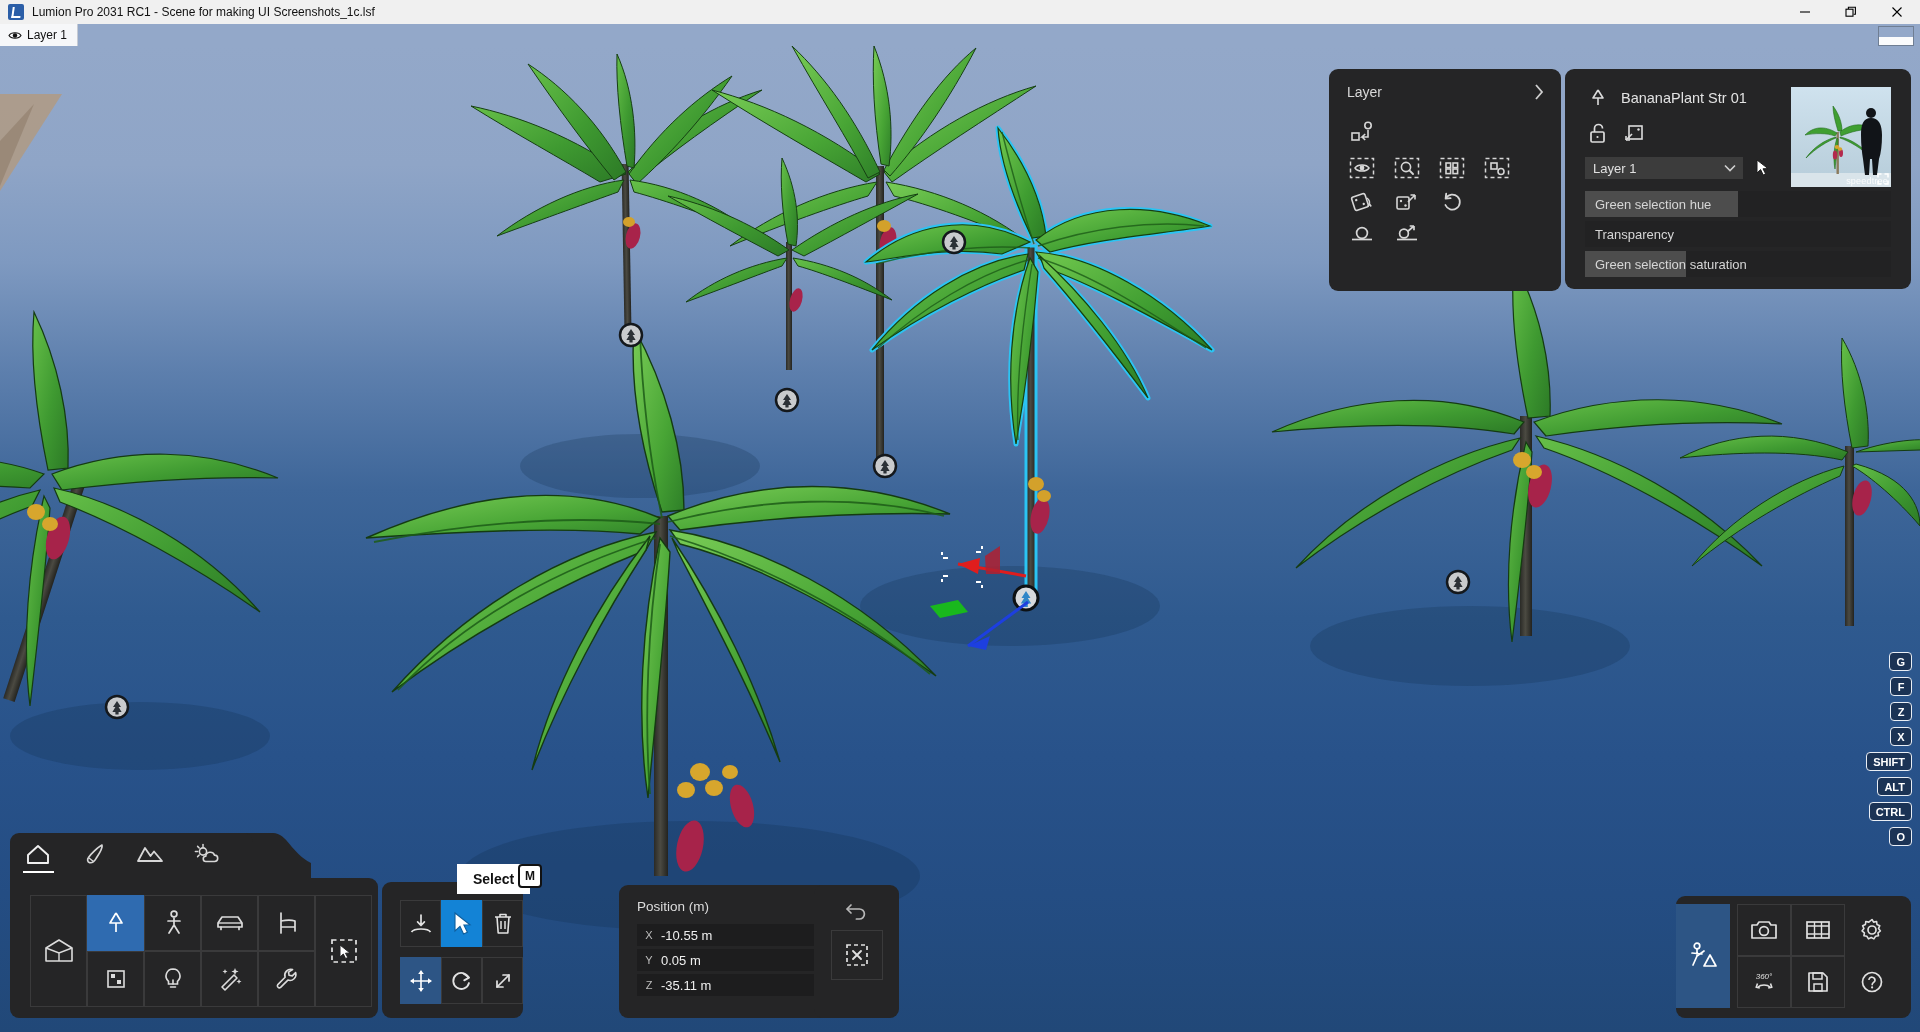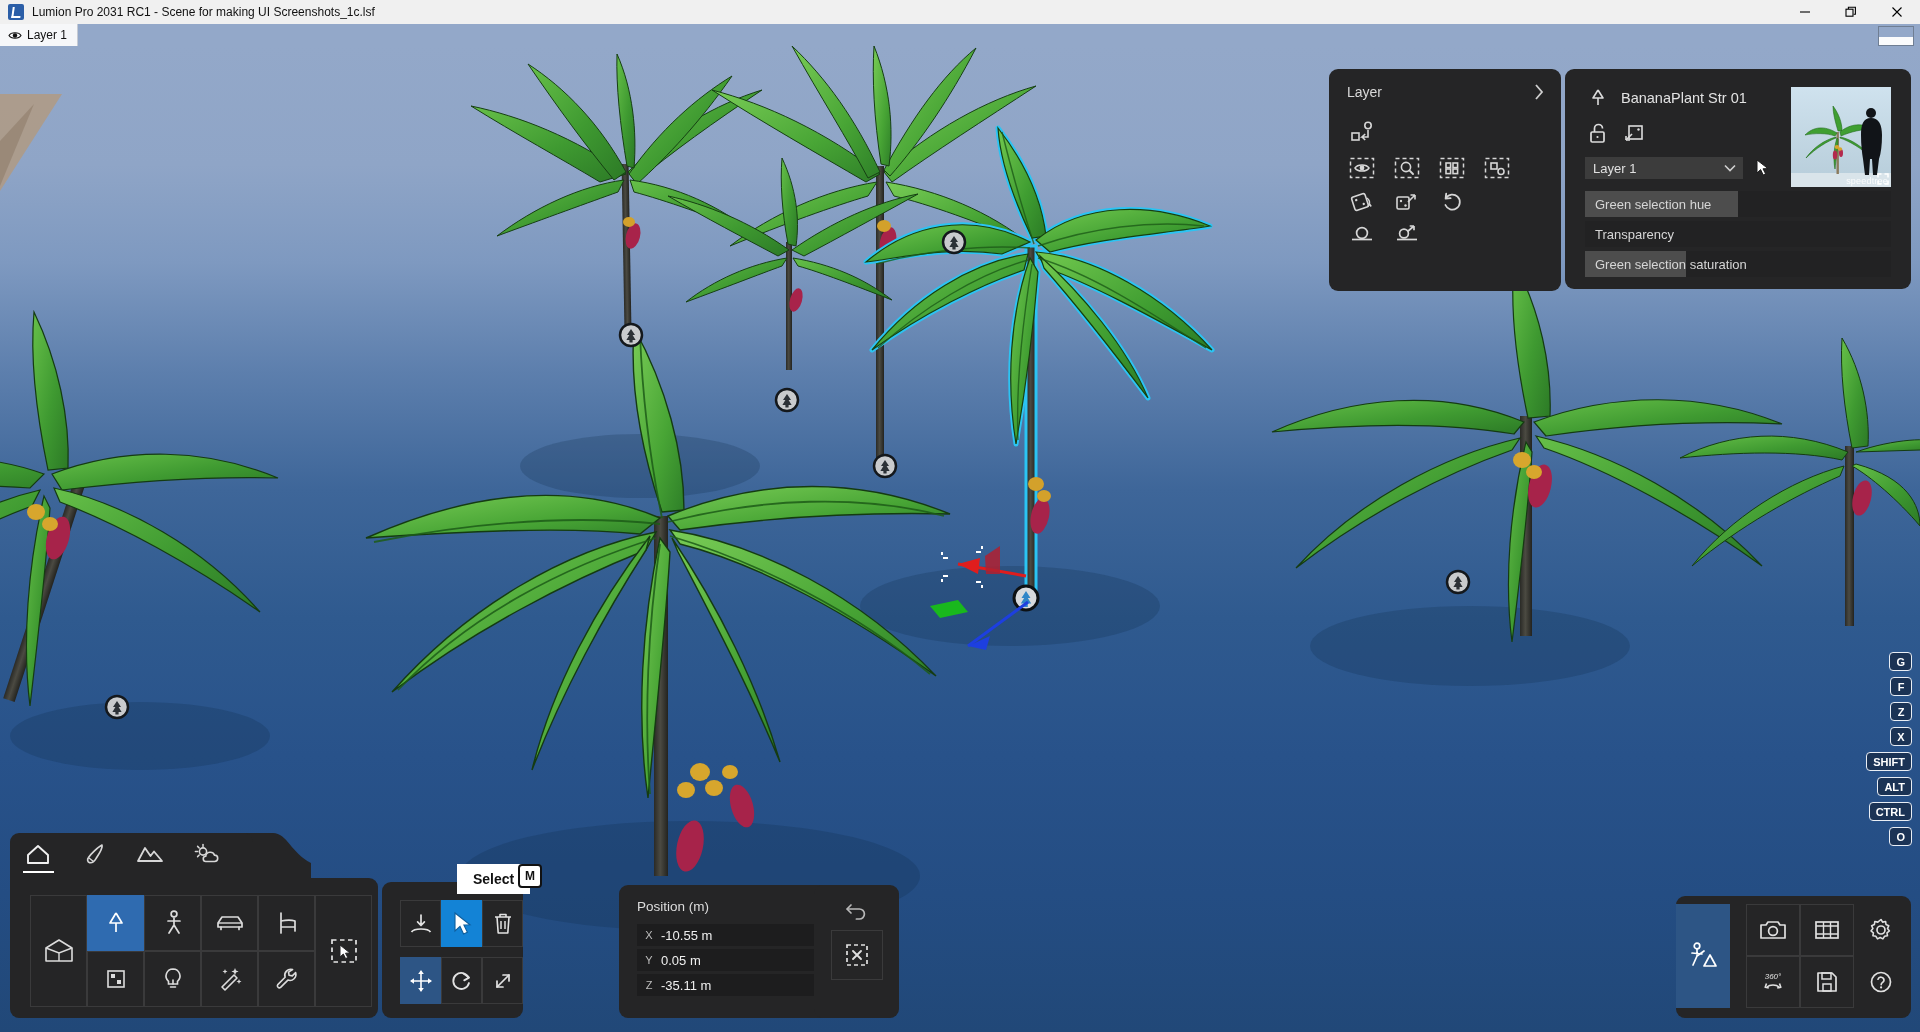--- a/index.html
+++ b/index.html
@@ -181,21 +181,21 @@
   #undo-panel { left: 814px; top: 885px; width: 85px; height: 133px; }
   #undo-panel .u-row1 { display: flex; justify-content: center; padding-top: 15px; }
   #undo-panel .u-row2 { display: flex; justify-content: center; padding-top: 8px; }
   #undo-panel .u-cell {
     width: 52px; height: 50px; border: 1px solid #3a3a3b;
     display: flex; align-items: center; justify-content: center;
   }
 
   
   #br-panel { left: 1676px; top: 896px; width: 235px; height: 122px; }
-  #br-panel .inner { display: flex; padding: 8px 0 0 0; gap: 16px; align-items: flex-start; font-style: italic; }
+  #br-panel .inner { display: flex; padding: 8px 0 0 0; gap: 7px; align-items: flex-start; font-style: italic; }
   .br-tall {
     width: 54px; height: 104px; background: #2d5585; border: 1px solid #2d5585;
     display: flex; align-items: center; justify-content: center;
   }
   .br-grid { display: flex; flex-direction: column; }
   .br-rowg { display: flex; }
   .br-cell {
     width: 54px; height: 52px; border: 1px solid #3a3a3b;
     display: flex; align-items: center; justify-content: center;
   }

